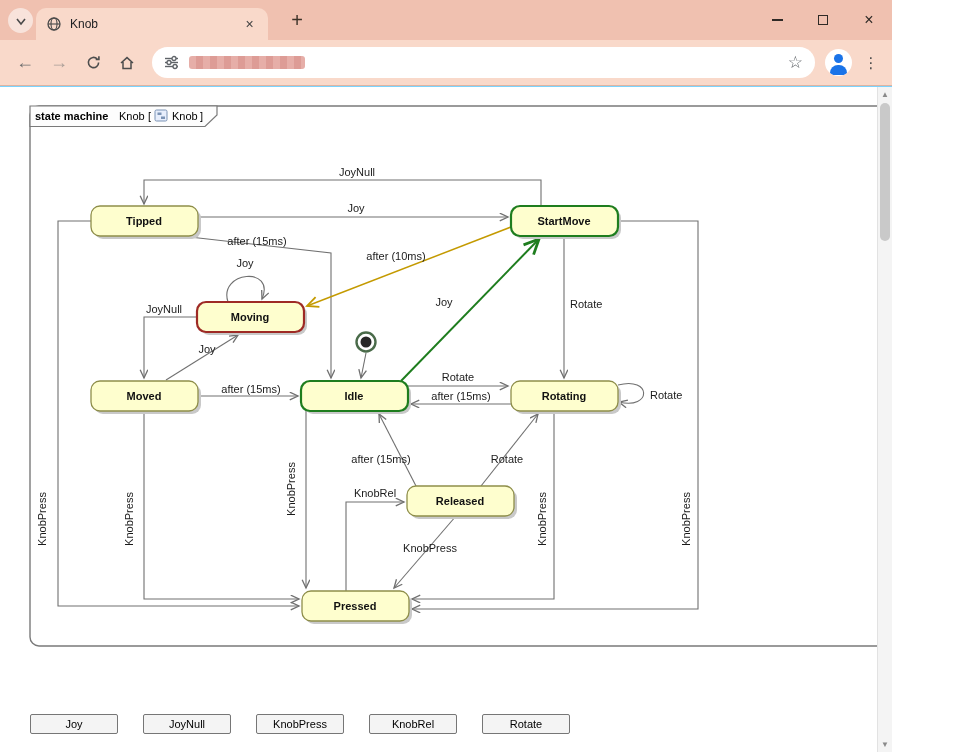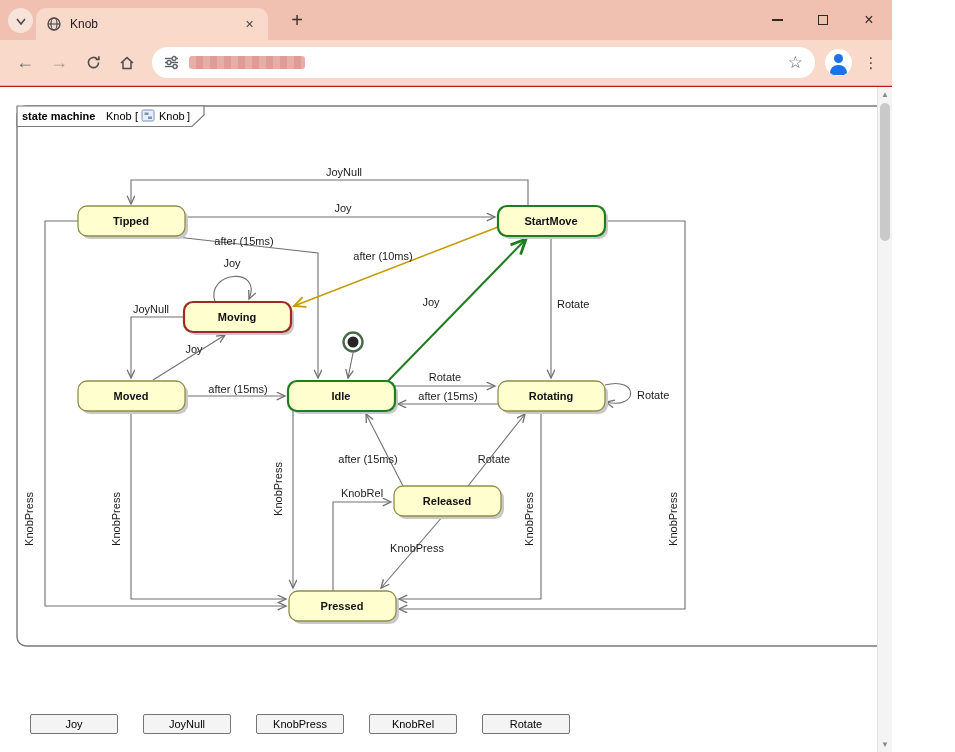--- a/index.html
+++ b/index.html
@@ -1,18 +1,18 @@
 <!DOCTYPE html>
 <html><head>
 <meta charset="utf-8">
 <style>
   * { box-sizing: border-box; margin: 0; padding: 0; }
   html,body { width:955px; height:752px; }
   body { font-family:"Liberation Sans","DejaVu Sans",sans-serif; background:#fff; }
-  .browser { position:relative; width:892px; height:752px; overflow:hidden; background:#b91c1c; }
+  .browser { position:relative; width:892px; height:752px; overflow:hidden; background:#7dd3fc; }
 
   
   .tabstrip { position:relative; height:40px; background:#f0c1b0; }
   .tab-search { position:absolute; left:8px; top:8px; width:25px; height:25px; border-radius:50%;
     background:rgba(255,255,255,.55); display:flex; align-items:center; justify-content:center; cursor:pointer; }
   .tab { position:absolute; left:36px; top:8px; width:232px; height:32px; background:#f9d9ca;
     border-radius:10px 10px 0 0; display:flex; align-items:center; padding:0 10px; }
   .favicon { width:16px; height:16px; margin-right:8px; flex:0 0 auto; }
   .tab-title { font-size:12px; color:#202124; }
   .tab-close { margin-left:auto; width:17px; height:17px; border-radius:50%; text-align:center;
@@ -37,21 +37,21 @@
     background:repeating-linear-gradient(90deg,#e6aea8 0 7px,#dd9c96 7px 14px); }
   .star { margin-left:auto; font-size:17px; color:#5f6368; cursor:pointer; }
   .avatar { width:27px; height:27px; border-radius:50%; background:#fff; position:relative;
     overflow:hidden; margin:0 6px 0 2px; flex:0 0 auto; cursor:pointer; }
   .p-head { position:absolute; top:5px; left:9px; width:9px; height:9px; border-radius:50%; background:#1a73e8; }
   .p-body { position:absolute; top:16px; left:5px; width:17px; height:10px; border-radius:8px 8px 2px 2px; background:#1a73e8; }
   .menu { font-size:15px; color:#4d4d4d; width:26px; }
 
   
   .content { position:absolute; top:87px; left:0; right:0; bottom:0; background:#fff; }
-  .frame { position:absolute; left:16px; top:18px; width:897px; height:542px; }
+  .frame { position:absolute; left:29px; top:18px; width:897px; height:542px; }
   svg text { font-family:"Liberation Sans","DejaVu Sans",sans-serif; }
   .dl { font-size:11px; fill:#1b1b1b; }
   .stl { font-size:11px; font-weight:bold; fill:#111; }
   .ftl { font-size:11px; fill:#000; }
 
   .event-buttons { position:absolute; left:30px; top:627px; display:flex; gap:25px; }
   .event-buttons button { width:88px; height:20px; font-size:11px; color:#000;
     font-family:"Liberation Sans","DejaVu Sans",sans-serif; background:#f4f4f4;
     border:1px solid #767676; border-radius:2px; cursor:pointer; }
 

